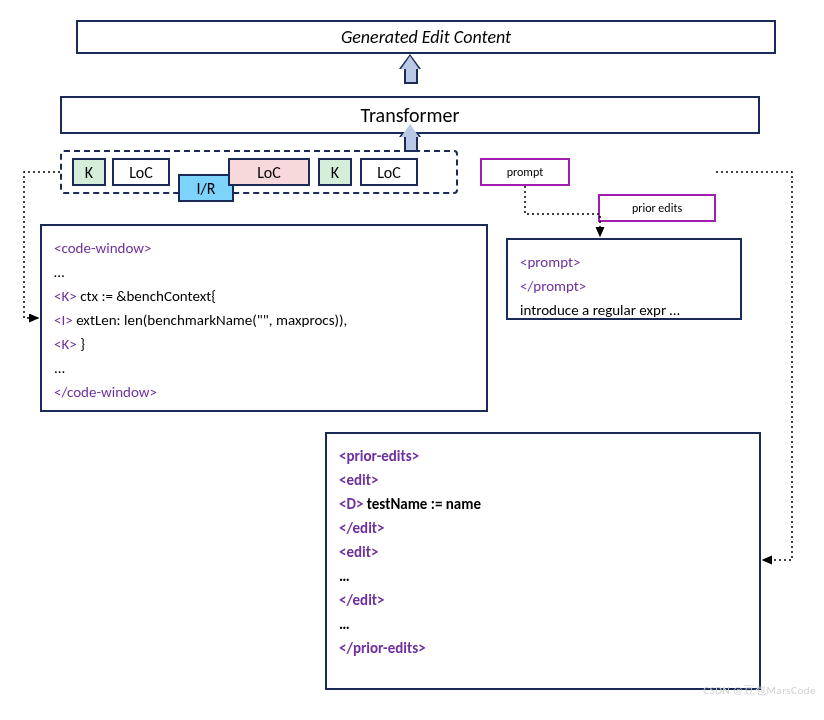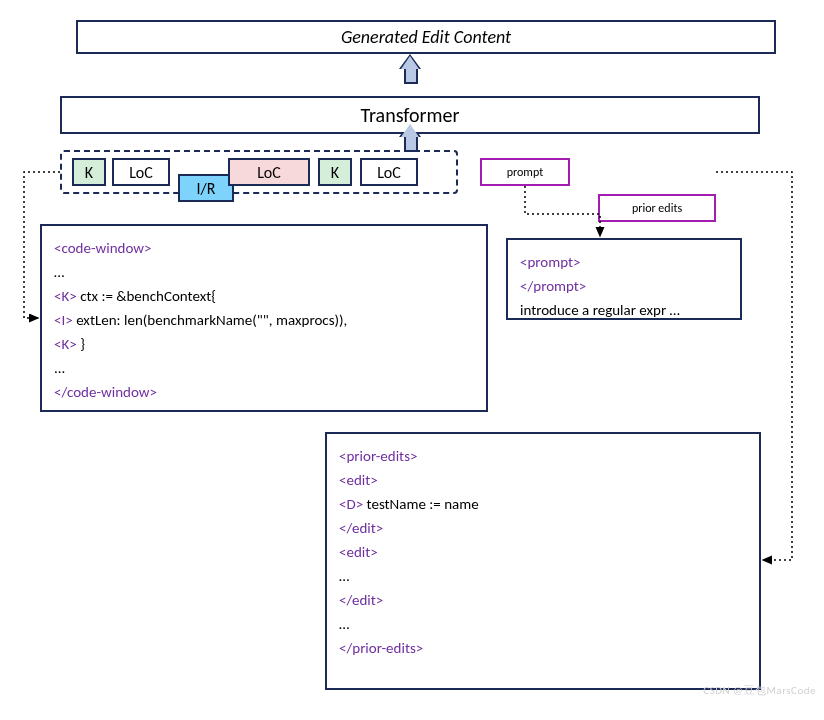--- a/index.html
+++ b/index.html
@@ -182,21 +182,21 @@
     <div class="code-line">...</div>
     <div class="code-line"><span class="tag">&lt;/code-window&gt;</span></div>
   </div>
 
   <div class="code-box" style="left:506px; top:238px; width:236px; height:82px;">
     <div class="code-line"><span class="tag">&lt;prompt&gt;</span></div>
     <div class="code-line"><span class="tag">&lt;/prompt&gt;</span></div>
     <div class="code-line">introduce a regular expr …</div>
   </div>
 
-  <div class="code-box" style="left:325px; top:432px; width:436px; height:258px;">
+  <div class="code-box" style="left:325px; top:432px; width:436px; height:258px;font-weight:bold;">
     <div class="code-line"><span class="tag">&lt;prior-edits&gt;</span></div>
     <div class="code-line"><span class="tag">&lt;edit&gt;</span></div>
     <div class="code-line"><span class="inner-tag">&lt;D&gt;</span><span> testName := name</span></div>
     <div class="code-line"><span class="tag">&lt;/edit&gt;</span></div>
     <div class="code-line"><span class="tag">&lt;edit&gt;</span></div>
     <div class="code-line">…</div>
     <div class="code-line"><span class="tag">&lt;/edit&gt;</span></div>
     <div class="code-line">…</div>
     <div class="code-line"><span class="tag">&lt;/prior-edits&gt;</span></div>
   </div>

